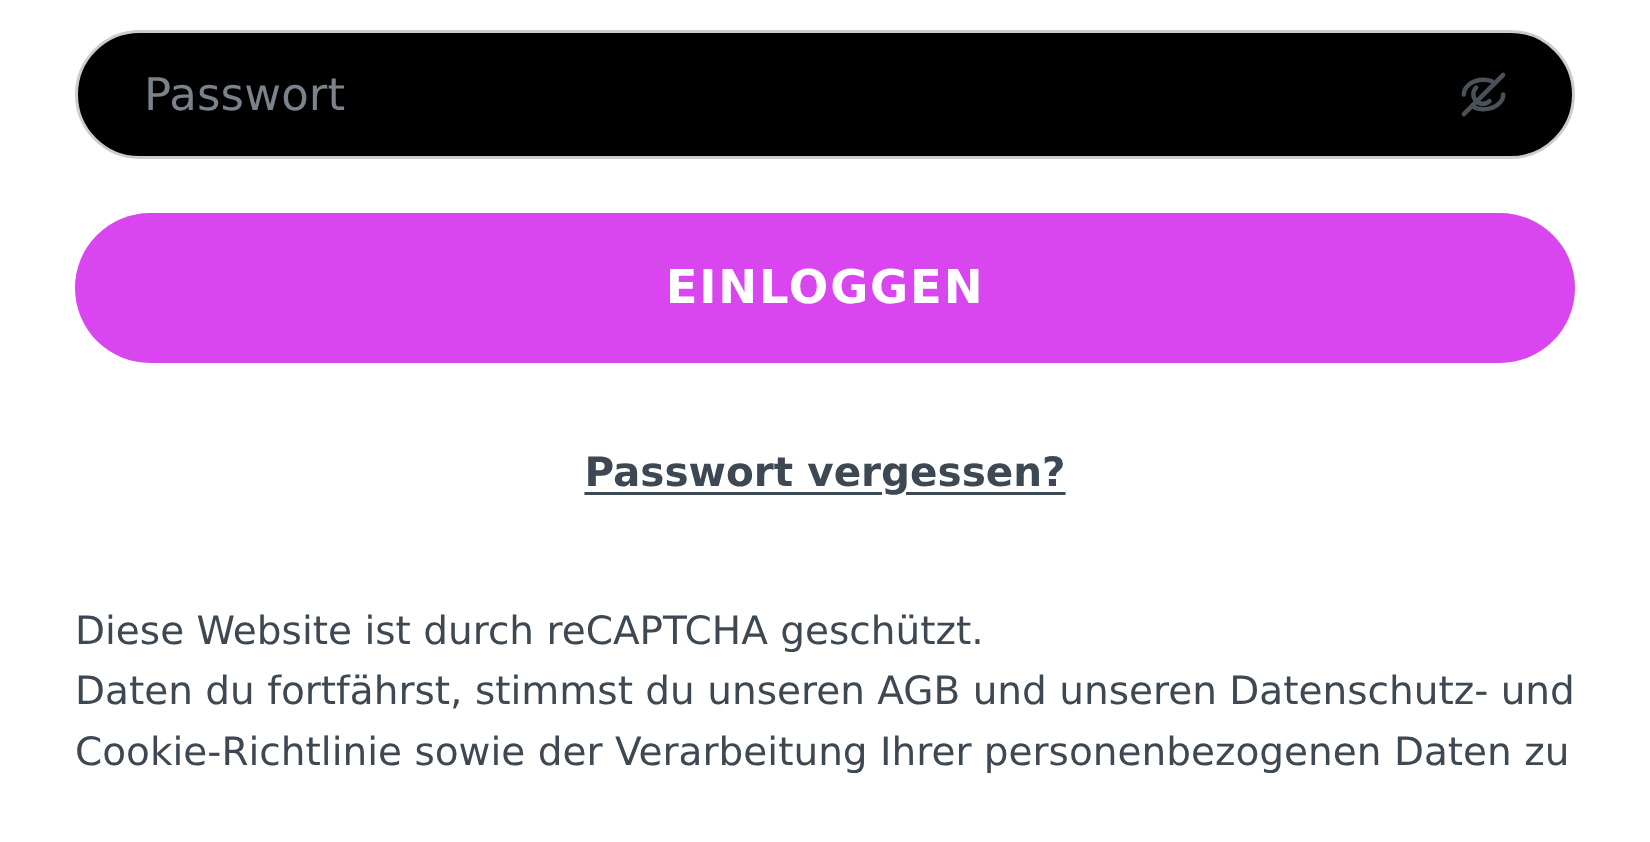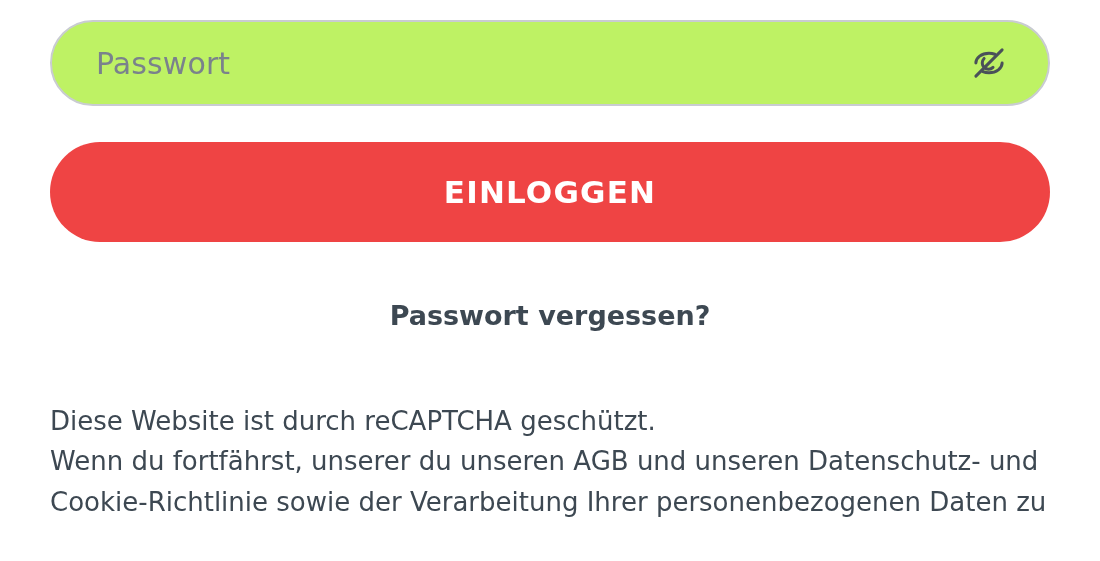--- a/index.html
+++ b/index.html
@@ -23,21 +23,21 @@
     padding: 0 50px;
   }
 
   
   .password-field {
     position: relative;
     margin-top: 20px;
     height: 86px;
     border: 2px solid #c9ccd1;
     border-radius: 43px;
-    background: #bef264;
+    background: #000000;
     display: flex;
     align-items: center;
     box-sizing: border-box;
     padding: 0 44px;
   }
   .password-input {
     border: 0;
     outline: 0;
     background: transparent;
     font-family: "DejaVu Sans", sans-serif;
@@ -64,41 +64,42 @@
     cursor: pointer;
   }
 
   
   .login-button {
     margin-top: 36px;
     width: 100%;
     height: 100px;
     border: 0;
     border-radius: 50px;
-    background: #ef4444;
+    background: #d946ef;
     color: #ffffff;
     font-family: "DejaVu Sans", sans-serif;
     font-size: 31px;
     font-weight: bold;
     letter-spacing: 1.2px;
     cursor: pointer;
     display: flex;
     align-items: center;
     justify-content: center;
   }
 
   
   .forgot-wrap {
     margin-top: 58px;
     text-align: center;
   }
   .forgot-link {
     font-size: 27px;
     font-weight: bold;
     color: #3d4852;
+    text-decoration: underline;
     text-underline-offset: 4px;
     cursor: pointer;
   }
 
   
   .legal {
     margin-top: 70px;
     font-size: 26px;
     line-height: 1.55;
     color: #3d4852;
@@ -135,17 +136,17 @@
 
   <button class="login-button">EINLOGGEN</button>
 
   <div class="forgot-wrap">
     <span class="forgot-link">Passwort vergessen?</span>
   </div>
 
   <div class="legal">
     <div class="legal-line">Diese Website ist durch reCAPTCHA geschützt.</div>
     <div class="legal-flow">
-      <span>Wenn du fortfährst, unserer du unseren </span><a>AGB</a><span> und unseren </span><a>Datenschutz- und Cookie-Richtlinie</a><span> sowie der </span><a>Verarbeitung Ihrer personenbezogenen Daten zu</a>
+      <span>Daten du fortfährst, stimmst du unseren </span><a>AGB</a><span> und unseren </span><a>Datenschutz- und Cookie-Richtlinie</a><span> sowie der </span><a>Verarbeitung Ihrer personenbezogenen Daten zu</a>
     </div>
   </div>
 
 </div>
 
 </body></html>

